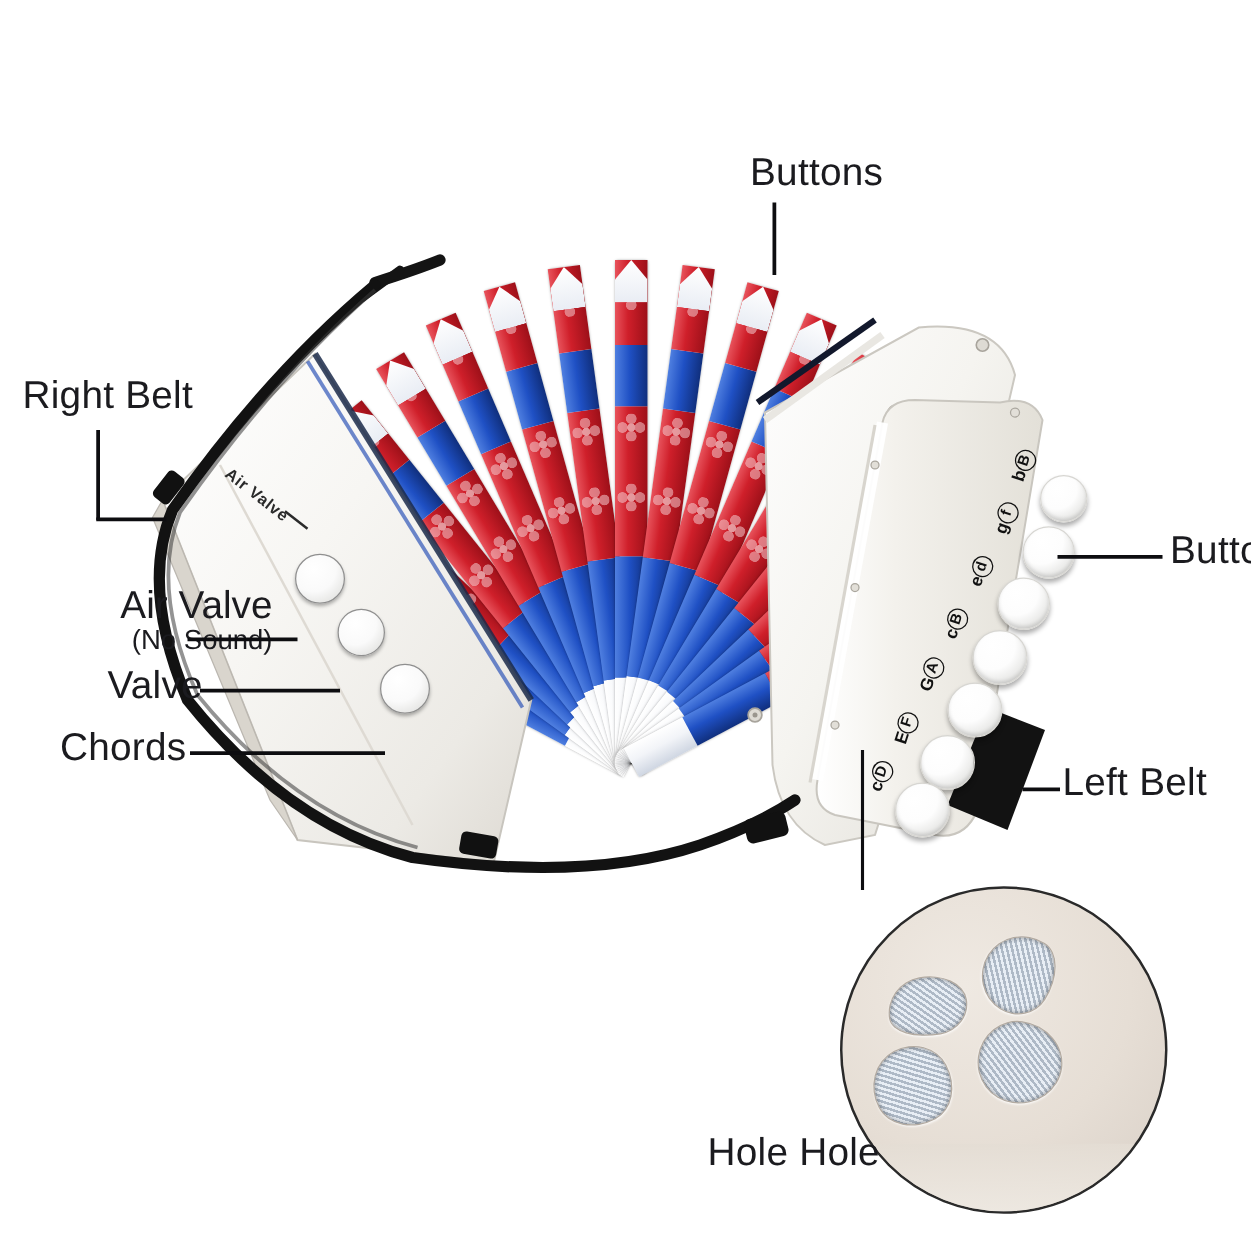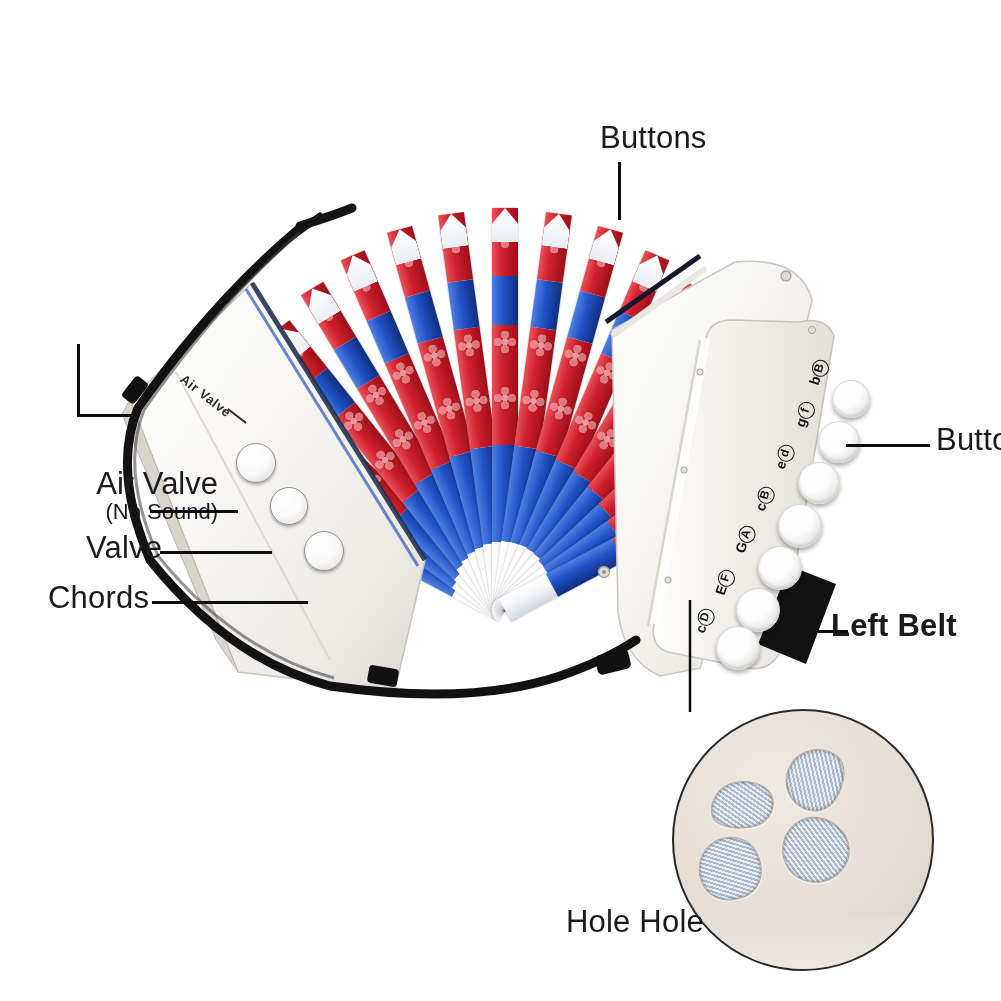--- a/index.html
+++ b/index.html
@@ -397,36 +397,37 @@
                   border-radius:46% 54% 52% 48%/50% 50% 50% 50%;transform:rotate(8deg);"></div>
 
       <div style="position:absolute;left:-20px;top:204px;width:300px;height:70px;
                   background:linear-gradient(180deg,#e4ddd4,#f4f0ea);opacity:.8;"></div>
     </div>
   </div>
 
   <div class="lbl sz-lg" style="left:600px;top:122px;">Buttons</div>
   <div class="ln ln-v" style="left:618px;top:162px;height:58px;"></div>
 
+  <div class="lbl sz-lg" style="left:18px;top:300px;">Right Belt</div>
   <div class="ln ln-v" style="left:77px;top:344px;height:72px;"></div>
   <div class="ln ln-h" style="left:77px;top:414px;width:56px;"></div>
 
   <div class="lbl-stack" style="left:38px;top:468px;width:180px;">
     <div class="sz-lg" style="font-size:31px;">Air Valve</div>
     <div class="sz-sm" style="font-size:22px;margin-top:2px;">(No Sound)</div>
   </div>
   <div class="ln ln-h" style="left:150px;top:510px;width:88px;"></div>
 
   <div class="lbl sz-lg" style="left:86px;top:532px;">Valve</div>
   <div class="ln ln-h" style="left:160px;top:551px;width:112px;"></div>
 
   <div class="lbl sz-lg" style="left:48px;top:582px;">Chords</div>
   <div class="ln ln-h" style="left:152px;top:601px;width:156px;"></div>
 
   <div class="lbl sz-lg" style="left:936px;top:424px;">Buttons</div>
   <div class="ln ln-h" style="left:846px;top:444px;width:84px;"></div>
 
-  <div class="lbl sz-lg" style="left:831px;top:610px;font-weight:bold;">Left Belt</div>
+  <div class="lbl sz-lg" style="left:850px;top:610px;">Left Belt</div>
   <div class="ln ln-h" style="left:818px;top:630px;width:30px;"></div>
 
   <div class="lbl sz-lg" style="left:566px;top:906px;">Hole Hole</div>
 
 </div>
 
 </body></html>

